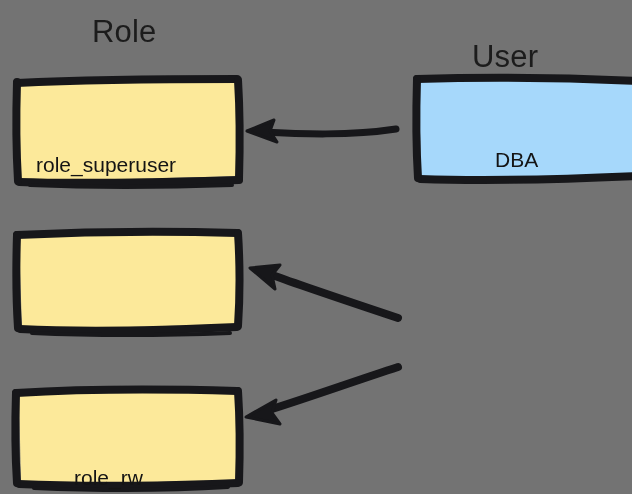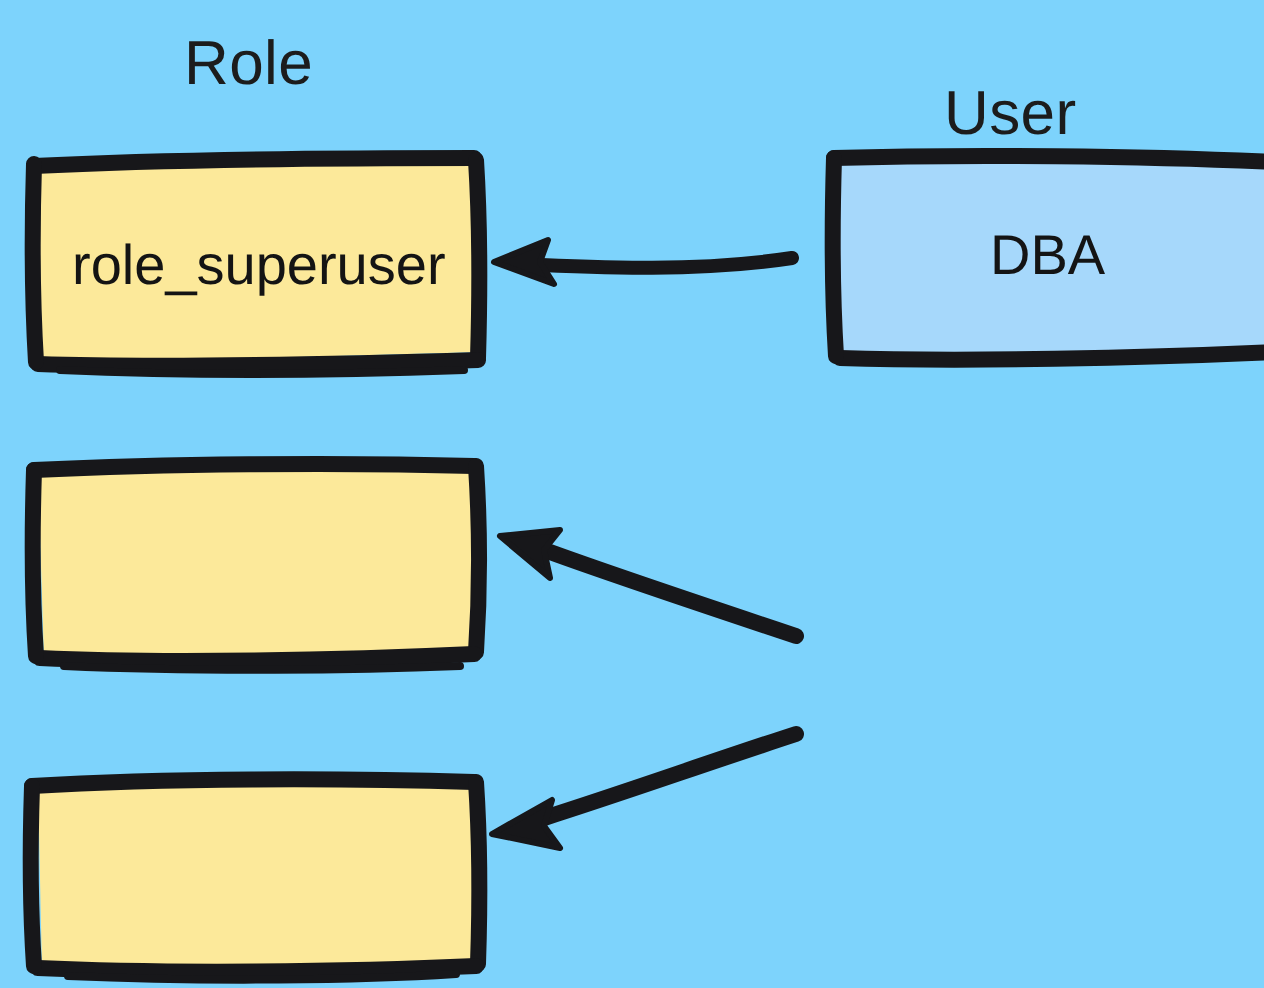--- a/index.html
+++ b/index.html
@@ -4,21 +4,21 @@
 <style>
   html, body {
     margin: 0;
     padding: 0;
     background: #ffffff;
   }
   #canvas {
     position: relative;
     width: 632px;
     height: 494px;
-    background: #7dd3fc;
+    background: #737373;
     overflow: hidden;
     font-family: "Liberation Sans", sans-serif;
   }
   .col-header {
     position: absolute;
     font-size: 31px;
     color: #1c1c1c;
     letter-spacing: 0.2px;
     white-space: nowrap;
     font-weight: 400;
@@ -30,24 +30,25 @@
     position: absolute;
   }
   .node svg {
     position: absolute;
     left: 0;
     top: 0;
     overflow: visible;
   }
   .node-label {
     position: absolute;
-    font-size: 28px;
+    font-size: 21px;
     color: #141414;
     white-space: nowrap;
     z-index: 3;
+    margin-top: 36px;
   }
 
   
   #node-role-superuser { left: 8px;   top: 72px;  width: 238px; height: 118px; }
   #node-role-migration { left: 8px;   top: 226px; width: 238px; height: 112px; }
   #node-role-rw        { left: 8px;   top: 383px; width: 238px; height: 111px; }
   #node-dba            { left: 408px; top: 70px;  width: 236px; height: 118px; }
   #node-app            { left: 393px; top: 283px; width: 236px; height: 110px; }
 
   .label-role-superuser { left: 28px;  top: 45px; }
@@ -99,20 +100,21 @@
 
   <div class="node" id="node-role-rw">
     <svg width="238" height="111" viewBox="0 0 238 111">
       <path d="M11,11 L228,9 L231,97 L13,102 Z" fill="#FCE99A"></path>
       <path d="M8,10 C74,6 162,6 229,8" stroke="#17171a" stroke-width="8" fill="none" stroke-linecap="round"></path>
       <path d="M230,8 C232,38 232,70 231,99" stroke="#17171a" stroke-width="8" fill="none" stroke-linecap="round"></path>
       <path d="M230,100 C166,103 74,104 11,101" stroke="#17171a" stroke-width="8" fill="none" stroke-linecap="round"></path>
       <path d="M9,100 C7,70 7,40 8,10" stroke="#17171a" stroke-width="8" fill="none" stroke-linecap="round"></path>
       <path d="M26,105 C96,108 172,107 220,104" stroke="#17171a" stroke-width="4" fill="none" stroke-linecap="round"></path>
     </svg>
+    <span class="node-label label-role-rw">role_rw</span>
   </div>
 
   <div class="node" id="node-dba">
     <svg width="236" height="118" viewBox="0 0 236 118">
       <path d="M11,10 L228,12 L229,104 L13,110 Z" fill="#A6D8FB"></path>
       <path d="M9,9 C76,7 164,8 229,11" stroke="#17171a" stroke-width="8" fill="none" stroke-linecap="round"></path>
       <path d="M230,11 C231,42 231,74 230,105" stroke="#17171a" stroke-width="8" fill="none" stroke-linecap="round"></path>
       <path d="M229,106 C164,109 74,111 12,109" stroke="#17171a" stroke-width="8" fill="none" stroke-linecap="round"></path>
       <path d="M10,108 C8,76 8,42 9,9" stroke="#17171a" stroke-width="8" fill="none" stroke-linecap="round"></path>
     </svg>

